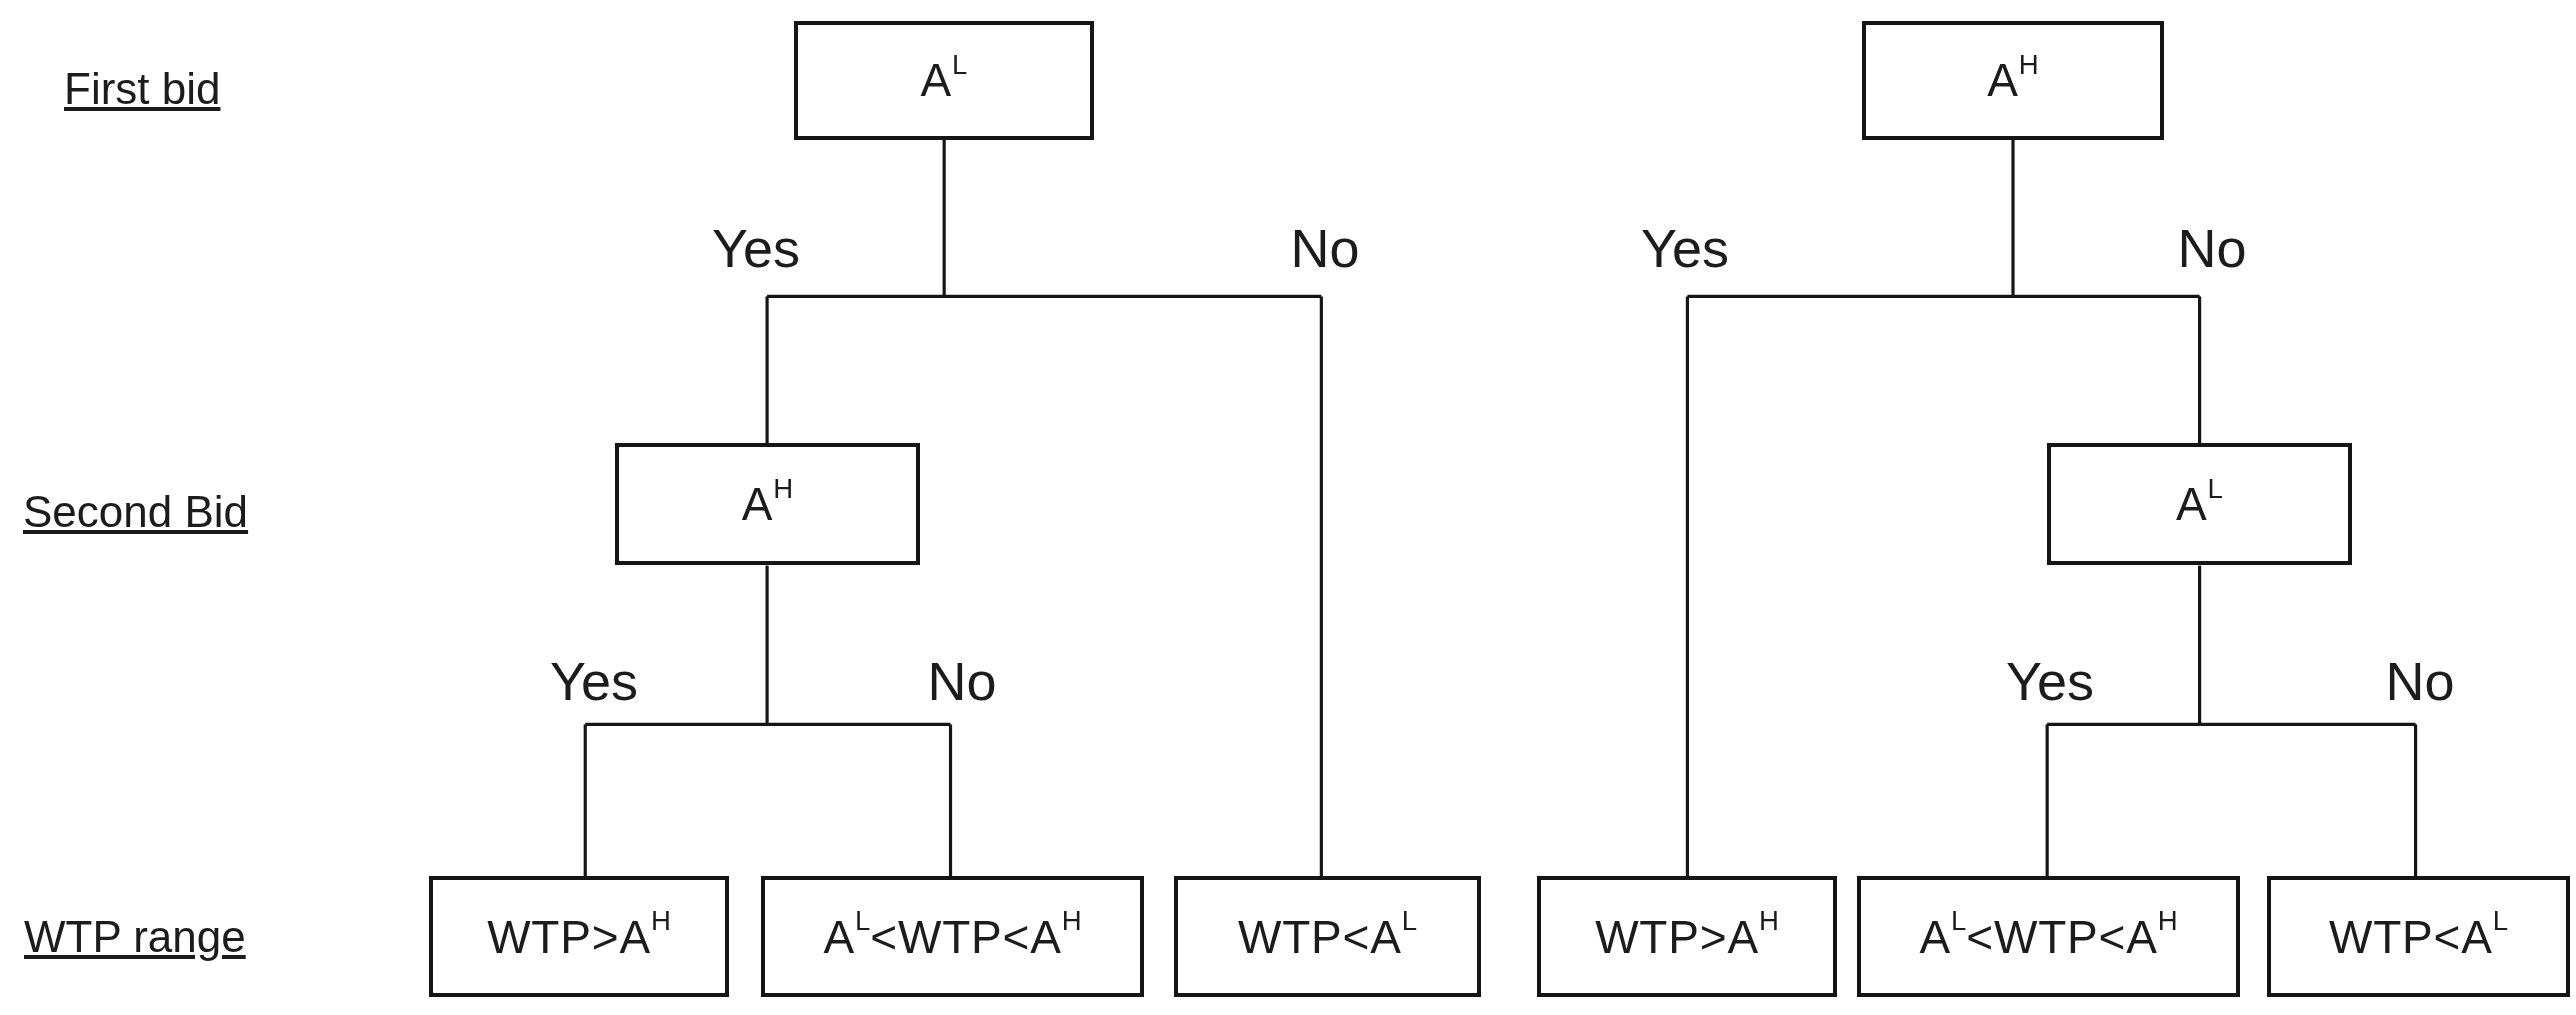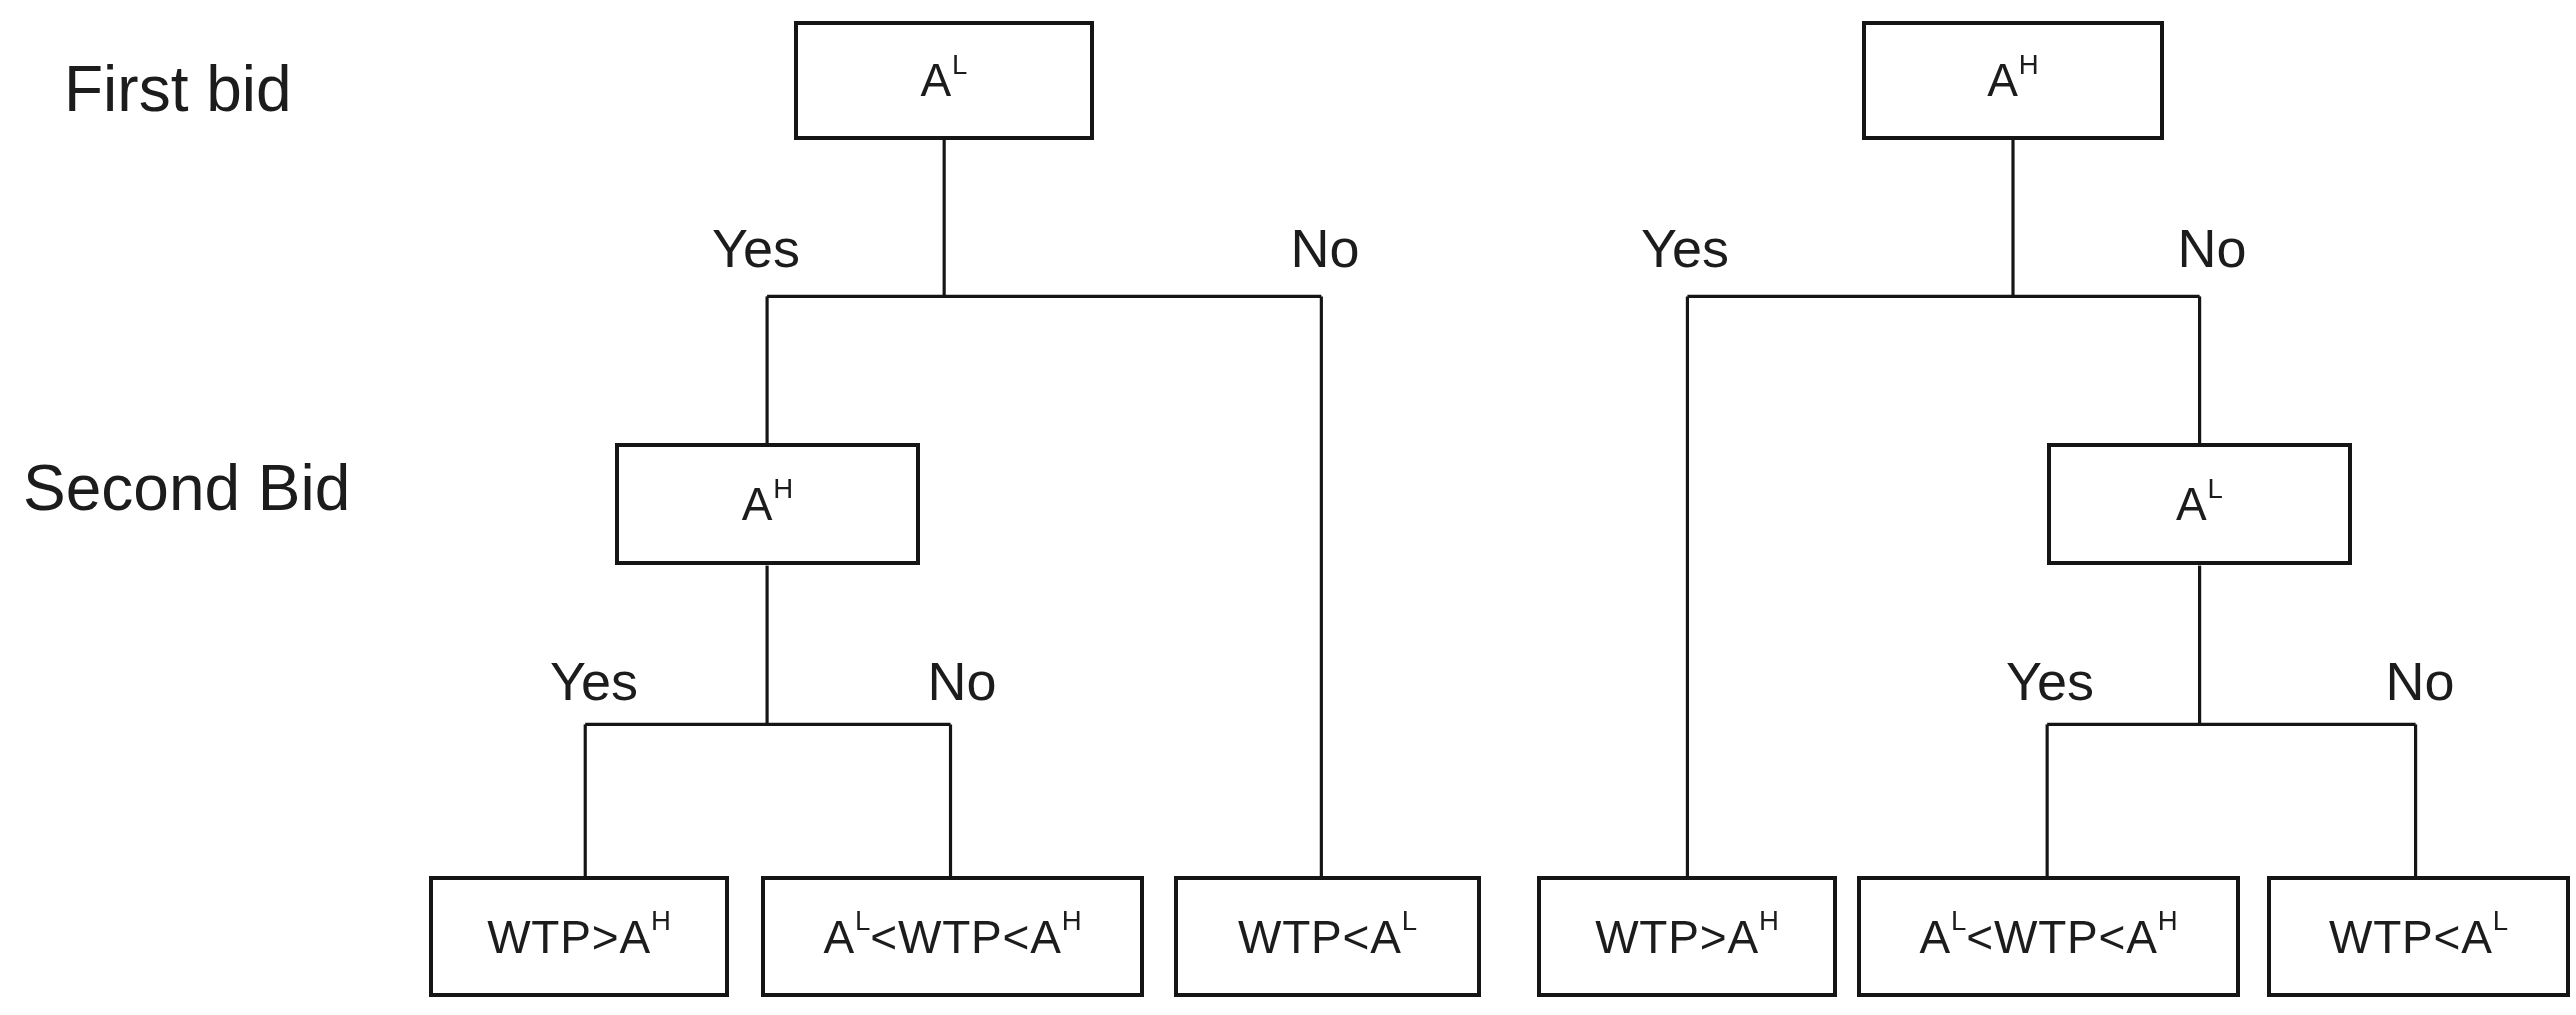--- a/index.html
+++ b/index.html
@@ -30,22 +30,23 @@
   }
   .branch-label{
     position:absolute;
     transform:translate(-50%,-50%);
     font-size:54px;
     white-space:nowrap;
   }
   .row-label{
     position:absolute;
     transform:translateY(-50%);
-    font-size:64px;
+    font-size:44px;
     white-space:nowrap;
+    text-decoration:underline;
   }
   .richtext sup{
     font-size:0.60em;
     line-height:0;
     vertical-align:baseline;
     position:relative;
     top:-0.55em;
     letter-spacing:0;
   }
   
@@ -63,21 +64,21 @@
   #rt-second-box {left:2047px;top:443px; width:305px;height:122px;}
   #rt-out-yes    {left:1537px;top:876px;width:300px;height:121px;}
   #rt-out-mid    {left:1857px;top:876px;width:383px;height:121px;}
   #rt-out-no     {left:2267px;top:876px;width:303px;height:121px;}
   #rt-yes1{left:1685px;top:248px;}
   #rt-no1 {left:2212px;top:248px;}
   #rt-yes2{left:2050px;top:681px;}
   #rt-no2 {left:2420px;top:681px;}
   
   #row-first {left:64px;top:89px;}
-  #row-second{left:23px;top:488px;}
+  #row-second{left:23px;top:512px;}
   #row-wtp   {left:24px;top:937px;}
 </style>
 </head>
 <body>
 
 <div id="stage">
 
   <svg id="connectors" viewBox="0 0 3244 1279" xmlns="http://www.w3.org/2000/svg">
 
     <path d="M1189 176 V373"></path>
@@ -94,20 +95,21 @@
     <path d="M2125 373 V1107"></path>
     <path d="M2770 373 V558"></path>
     <path d="M2770 712 V912"></path>
     <path d="M2578 912 H3042"></path>
     <path d="M2578 912 V1107"></path>
     <path d="M3042 912 V1107"></path>
   </svg>
 
   <div class="row-label" id="row-first">First bid</div>
   <div class="row-label" id="row-second">Second Bid</div>
+  <div class="row-label" id="row-wtp">WTP range</div>
 
   <div class="node-box richtext" id="lt-first-box">
       <span>A</span>
       <sup>L</sup>
     </div>
   <div class="branch-label" id="lt-yes1">Yes</div>
   <div class="branch-label" id="lt-no1">No</div>
   <div class="node-box richtext" id="lt-second-box">
       <span>A</span>
       <sup>H</sup>

